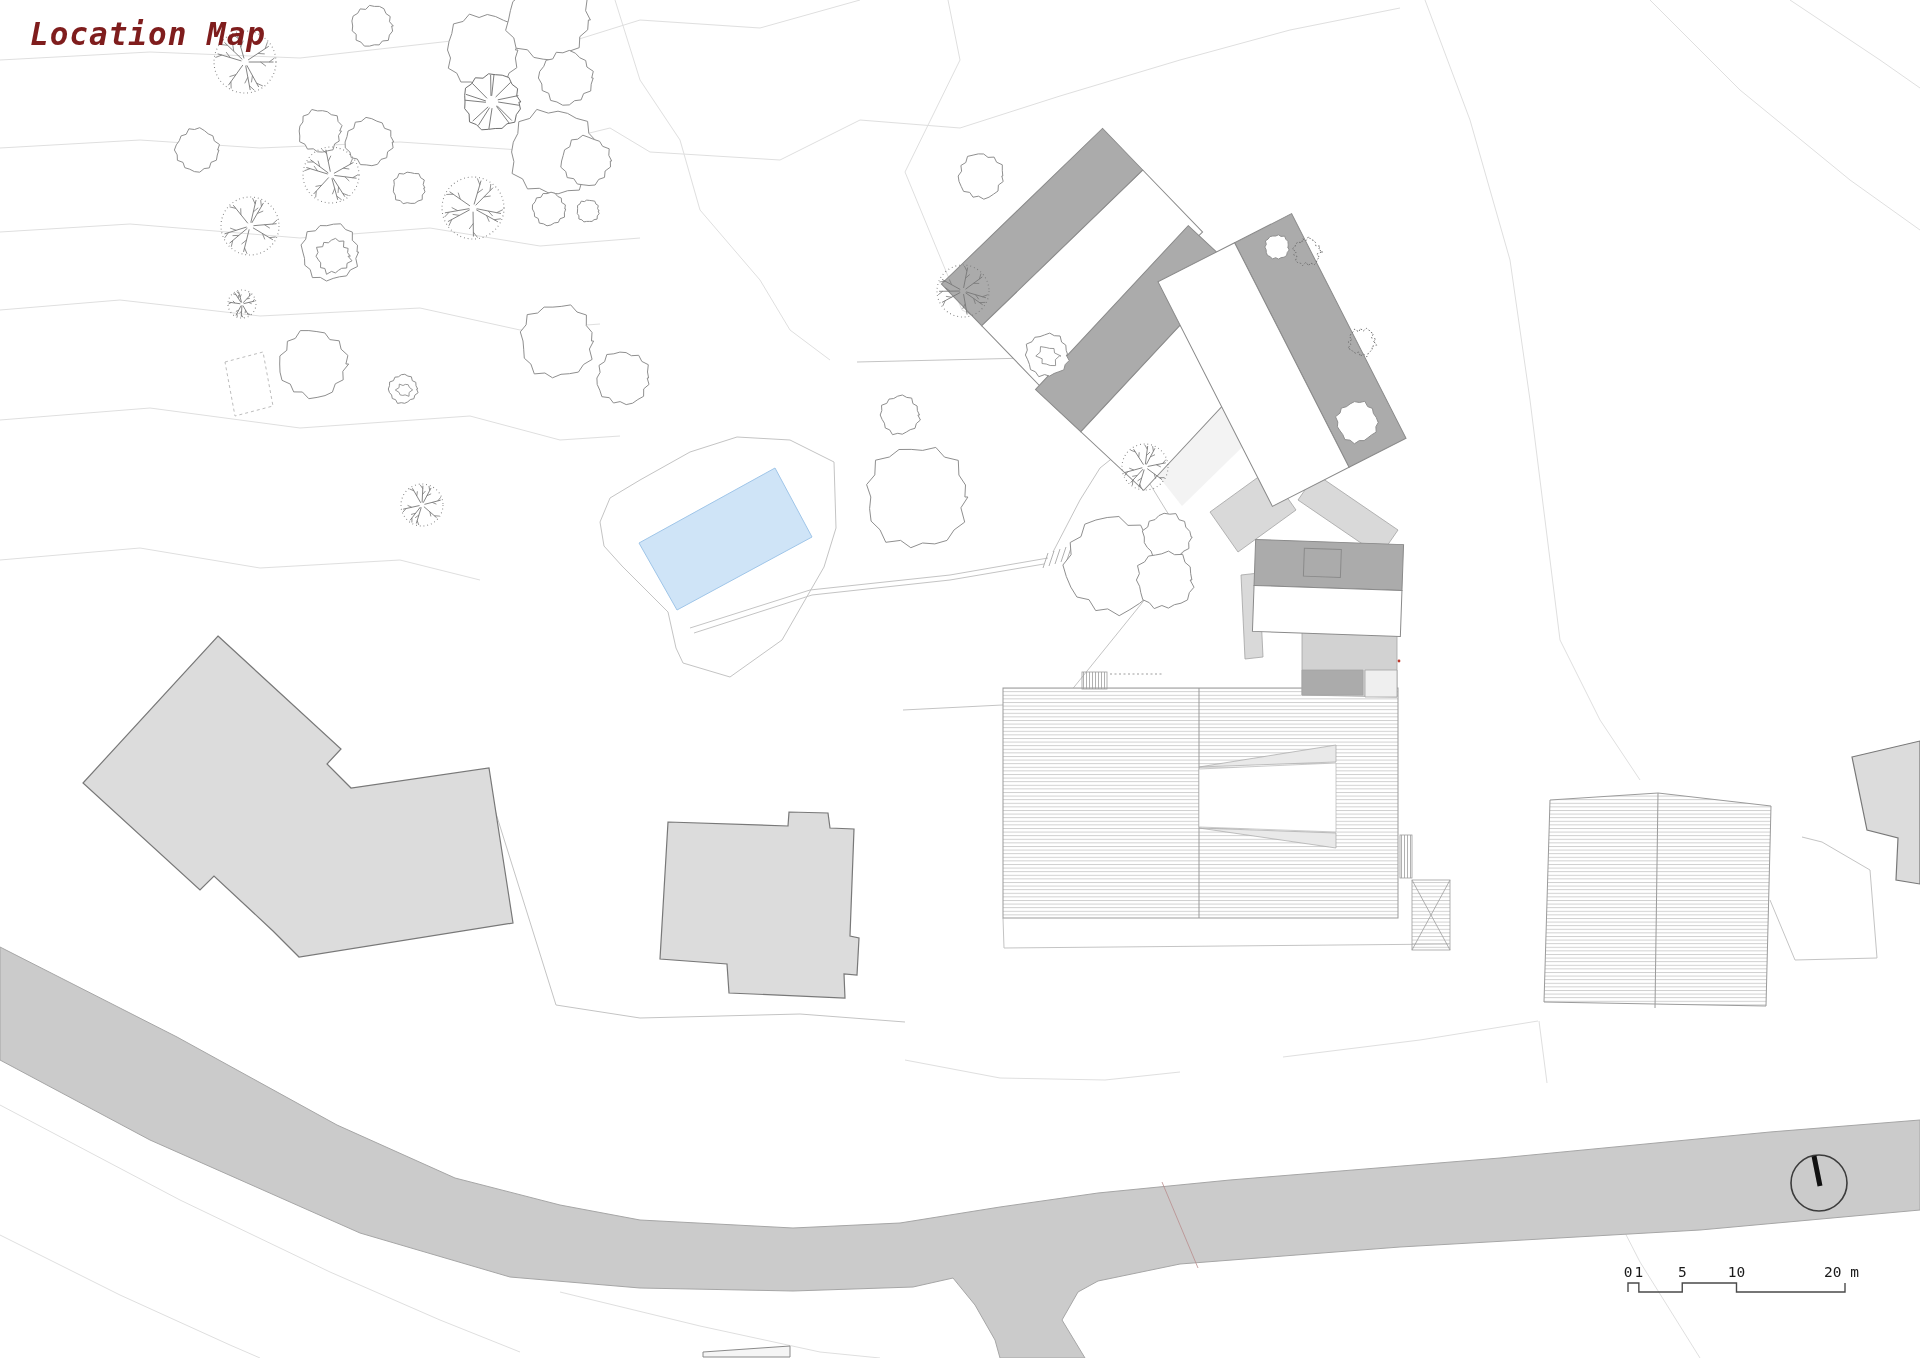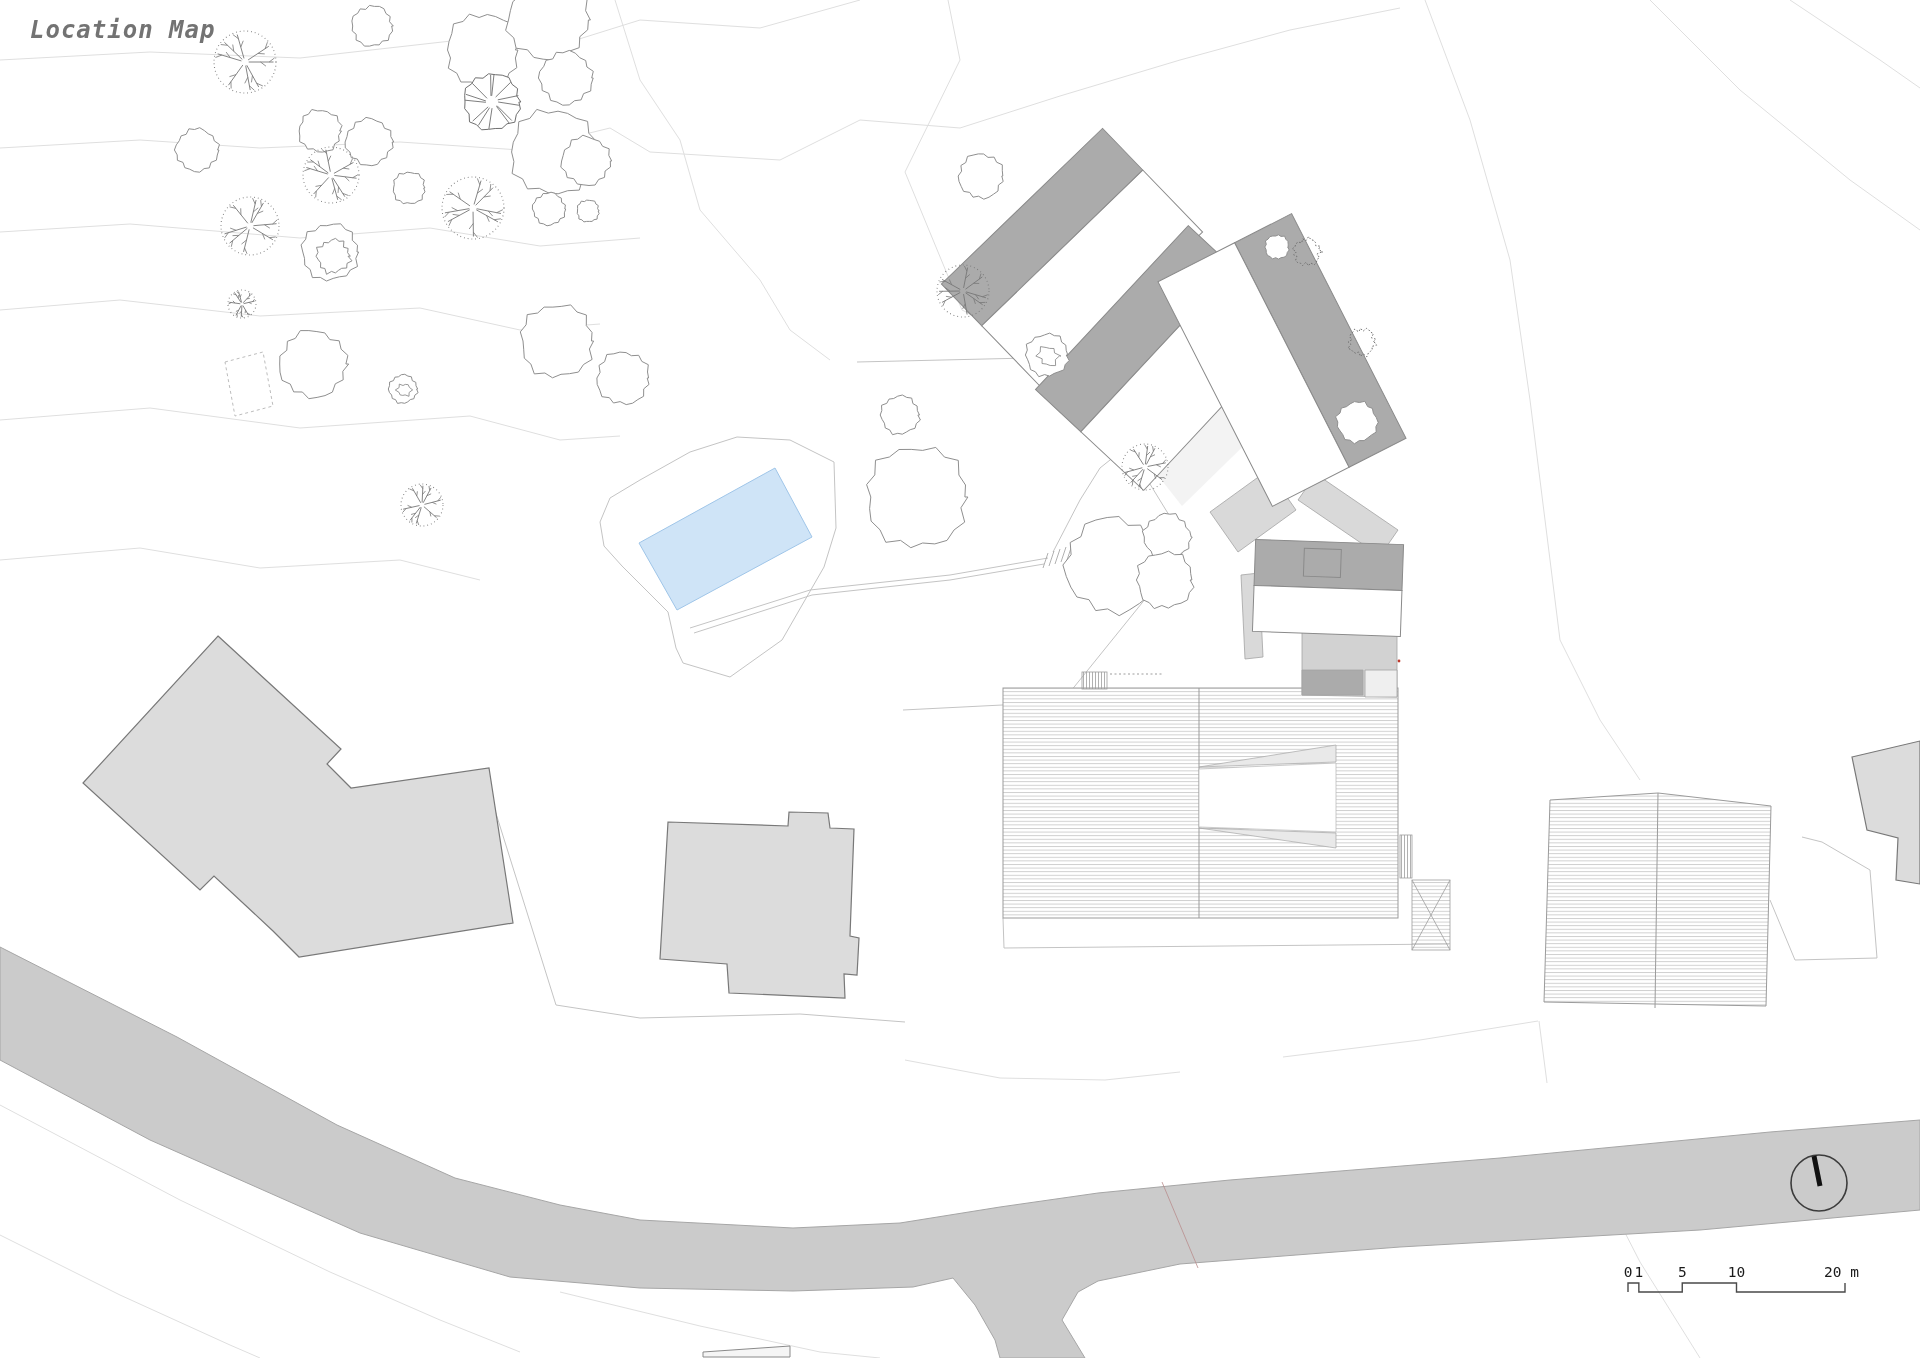--- a/index.html
+++ b/index.html
@@ -1,19 +1,19 @@
 <!DOCTYPE html>
 <html><head>
 <meta charset="utf-8">
 <style>
   html,body{margin:0;padding:0;background:#ffffff;}
   .sheet{position:relative;width:1920px;height:1358px;background:#ffffff;overflow:hidden;
          font-family:"DejaVu Sans Mono","Liberation Mono",monospace;}
-  .sheet-title{position:absolute;left:30px;top:16px;font-size:24px;font-weight:bold;font-style:italic;
-               letter-spacing:1px;color:#737373;white-space:pre;}
+  .sheet-title{position:absolute;left:30px;top:16px;font-size:31px;font-weight:bold;font-style:italic;
+               letter-spacing:1px;color:#7f1d1d;white-space:pre;}
   svg{position:absolute;left:0;top:0;}
 </style>
 </head>
 <body>
 
 <main class="sheet">
   <svg id="map-svg" width="1920" height="1358" viewBox="0 0 1920 1358">
       <defs>
         <pattern id="hatchH" width="4" height="3.6" patternUnits="userSpaceOnUse">
           <line x1="0" y1="0.5" x2="4" y2="0.5" stroke="#c2c2c2" stroke-width="0.8"></line>

